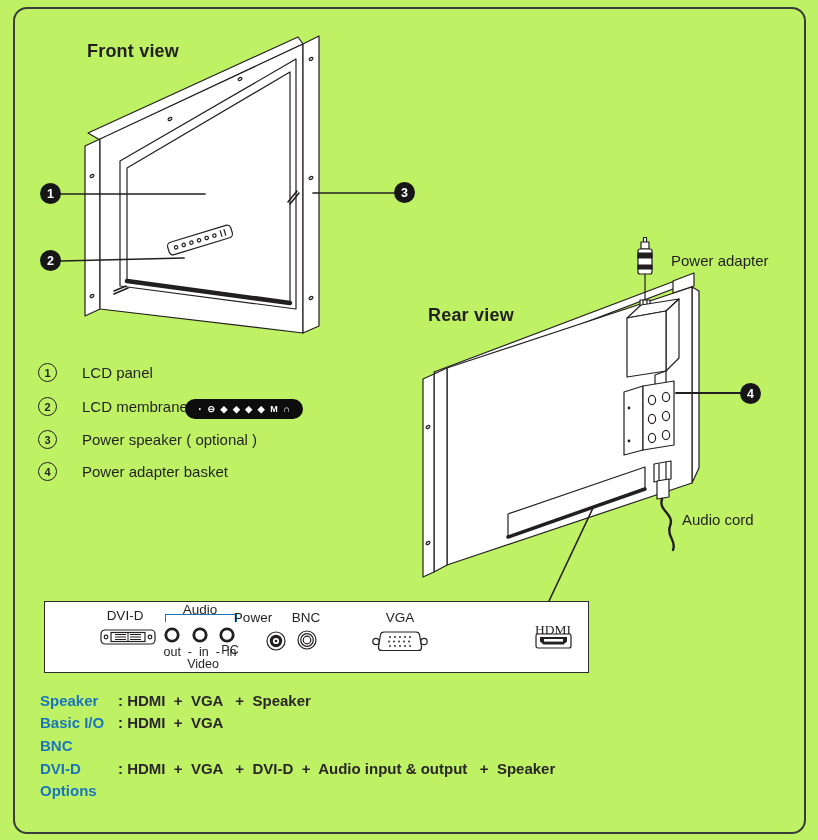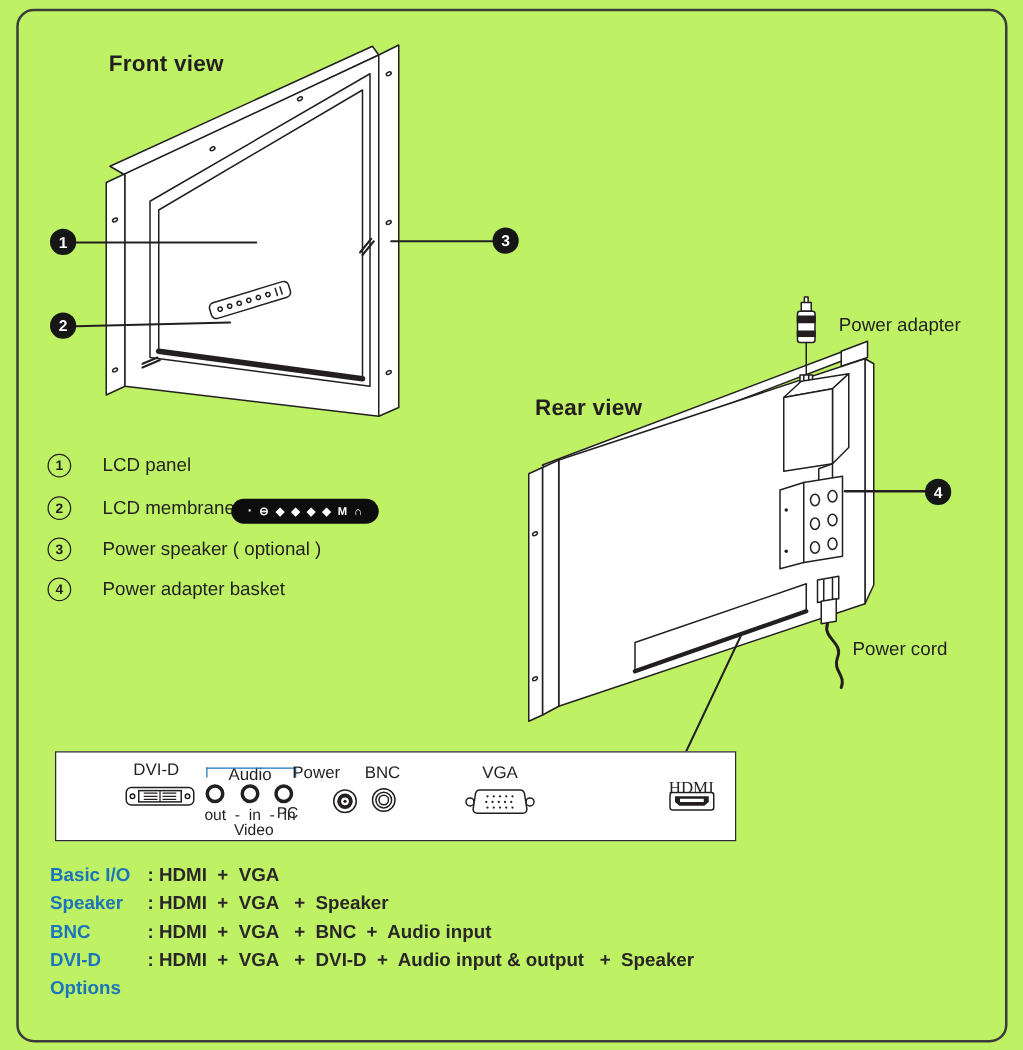--- a/index.html
+++ b/index.html
@@ -139,23 +139,23 @@
         <polygon points="654,464 671,461 671,479 654,482" fill="#fff"></polygon>
         <line x1="659" y1="464" x2="659" y2="481"></line>
         <line x1="666" y1="462" x2="666" y2="480"></line>
         <polygon points="657,481 669,479 669,497 657,499" fill="#fff"></polygon>
         <path d="M662,499 C658,511 675,514 670,526 C666,537 677,540 673,550" stroke-width="2.4"></path>
       </g>
     </g>
   </svg>
 
   <div class="abs title" style="left:87px;top:41px;">Front view</div>
-  <div class="abs title" style="left:428px;top:316px;text-align:center;">Rear view</div>
+  <div class="abs title" style="left:428px;top:305px;text-align:center;">Rear view</div>
   <div class="abs small-label" style="left:628px;top:252px;margin-left:43px;">Power adapter</div>
-  <div class="abs small-label" style="left:682px;top:511px;">Power cord</div>
+  <div class="abs small-label" style="left:682px;top:511px;">Audio cord</div>
 
   <div class="abs badge" style="left:40px;top:183px;">1</div>
   <div class="abs badge" style="left:40px;top:250px;">2</div>
   <div class="abs badge" style="left:394px;top:182px;">3</div>
   <div class="abs badge" style="left:740px;top:383px;">4</div>
 
   <div>
     <div class="legend-row" style="top:363px;">
       <span class="lnum">1</span>
       <span class="ltext">LCD panel</span>
@@ -196,21 +196,21 @@
         <line x1="15" y1="6.5" x2="26" y2="6.5"></line>
           <line x1="15" y1="9" x2="26" y2="9"></line>
           <line x1="15" y1="11.5" x2="26" y2="11.5"></line>
         <line x1="30" y1="6.5" x2="41" y2="6.5"></line>
           <line x1="30" y1="9" x2="41" y2="9"></line>
           <line x1="30" y1="11.5" x2="41" y2="11.5"></line>
         <line x1="28" y1="5" x2="28" y2="13"></line>
       </g>
     </svg>
 
-    <span class="io-label" style="left:155px;top:10px;">Audio</span>
+    <span class="io-label" style="left:155px;top:0;">Audio</span>
     <div id="audio-bracket"></div>
     <svg class="io-icon" style="left:118px;top:25px;" width="75" height="16" viewBox="0 0 75 16" fill="#fff" stroke="#231f20">
       <circle cx="9" cy="8" r="6.2" stroke-width="2.8"></circle>
       <circle cx="37" cy="8" r="6.2" stroke-width="2.8"></circle>
       <circle cx="64" cy="8" r="6.2" stroke-width="2.8"></circle>
     </svg>
     <span class="io-sub" style="left:155px;top:43px;">out  -  in  -  in</span>
     <span class="io-sub" style="left:158px;top:55px;">Video</span>
     <span class="io-sub" style="left:185px;top:41px;">PC</span>
 
@@ -256,30 +256,29 @@
     <span class="io-label" style="left:508px;top:20px;font-family:Liberation Serif, serif;">HDMI</span>
     <svg class="io-icon" style="left:490px;top:31px;" width="37" height="16" viewBox="0 0 37 16" fill="none" stroke="#231f20" stroke-width="1.2">
       <rect x="1" y="1" width="35" height="14" rx="2" fill="#fff"></rect>
       <path d="M5,4 H32 V8.5 L28.5,11.5 H8.5 L5,8.5 Z" fill="#231f20" stroke="none"></path>
       <rect x="9" y="6" width="19" height="2.6" fill="#fff" stroke="none"></rect>
     </svg>
   </div>
 
   <div id="options-list" class="abs">
     <div class="opt-row">
+      <span class="opt-label">Speaker</span>
+      <span class="opt-value">: HDMI  +  VGA   +  Speaker</span>
+    </div>
+    <div class="opt-row">
       <span class="opt-label">Basic I/O</span>
       <span class="opt-value">: HDMI  +  VGA</span>
     </div>
     <div class="opt-row">
-      <span class="opt-label">Speaker</span>
-      <span class="opt-value">: HDMI  +  VGA   +  Speaker</span>
-    </div>
-    <div class="opt-row">
       <span class="opt-label">BNC</span>
-      <span class="opt-value">: HDMI  +  VGA   +  BNC  +  Audio input</span>
     </div>
     <div class="opt-row">
       <span class="opt-label">DVI-D</span>
       <span class="opt-value">: HDMI  +  VGA   +  DVI-D  +  Audio input &amp; output   +  Speaker</span>
     </div>
     <div class="opt-row">
       <span class="opt-label">Options</span>
     </div>
   </div>
 

